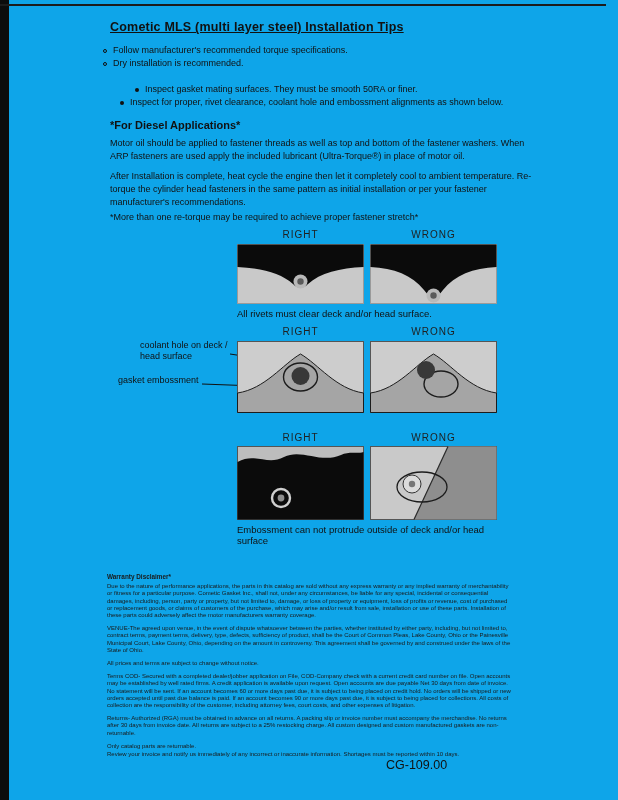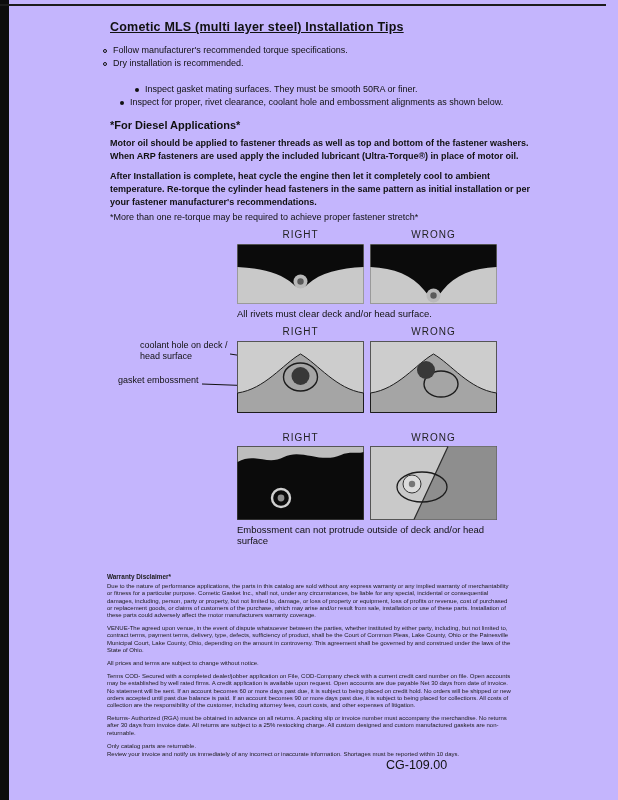--- a/index.html
+++ b/index.html
@@ -1,34 +1,34 @@
 <!DOCTYPE html>
 <html><head>
 <meta charset="utf-8">
 <style>
   * { margin:0; padding:0; box-sizing:border-box; }
   html,body { background:#ffffff; }
   .page {
-    position:relative; width:618px; height:800px; background:#c4b5fd;
+    position:relative; width:618px; height:800px; background:#0ea5e9;
     font-family:"Liberation Sans", sans-serif; color:#111; overflow:hidden;
   }
   .edge-left { position:absolute; left:0; top:0; width:9px; height:800px; background:#0c0c0c; }
   .edge-top  { position:absolute; left:0; top:4px; width:606px; height:2px; background:#1c1c1c; }
 
   .title {
     position:absolute; left:110px; top:20px;
     font-size:12.5px; font-weight:bold; text-decoration:underline; letter-spacing:.2px;
   }
 
   .bullet-row { position:absolute; font-size:9px; line-height:11px; display:flex; align-items:center; gap:6px; white-space:nowrap; }
   .marker-o   { width:4px; height:4px; border:1px solid #111; border-radius:50%; flex:0 0 auto; }
   .marker-dot { width:4px; height:4px; background:#111; border-radius:50%; flex:0 0 auto; }
 
   .section-heading { position:absolute; left:110px; top:119px; font-size:11px; font-weight:bold; }
-  .para { position:absolute; left:110px; width:428px; font-size:9px; line-height:13px;font-weight:bold; }
+  .para { position:absolute; left:110px; width:428px; font-size:9px; line-height:13px; }
   .note { position:absolute; left:110px; font-size:9px; white-space:nowrap; }
 
   .col-label { position:absolute; width:127px; text-align:center; font-size:10px; letter-spacing:1px; color:#1f1f1f; }
   .panel { position:absolute; width:127px; }
   .panel svg { display:block; }
   .caption { position:absolute; left:237px; font-size:9.5px; line-height:11px; }
 
   .ann { position:absolute; font-size:9px; line-height:11px; }
   .ann-coolant { left:140px; top:340px; width:95px; }
   .ann-emboss  { left:118px; top:375px; white-space:nowrap; }

